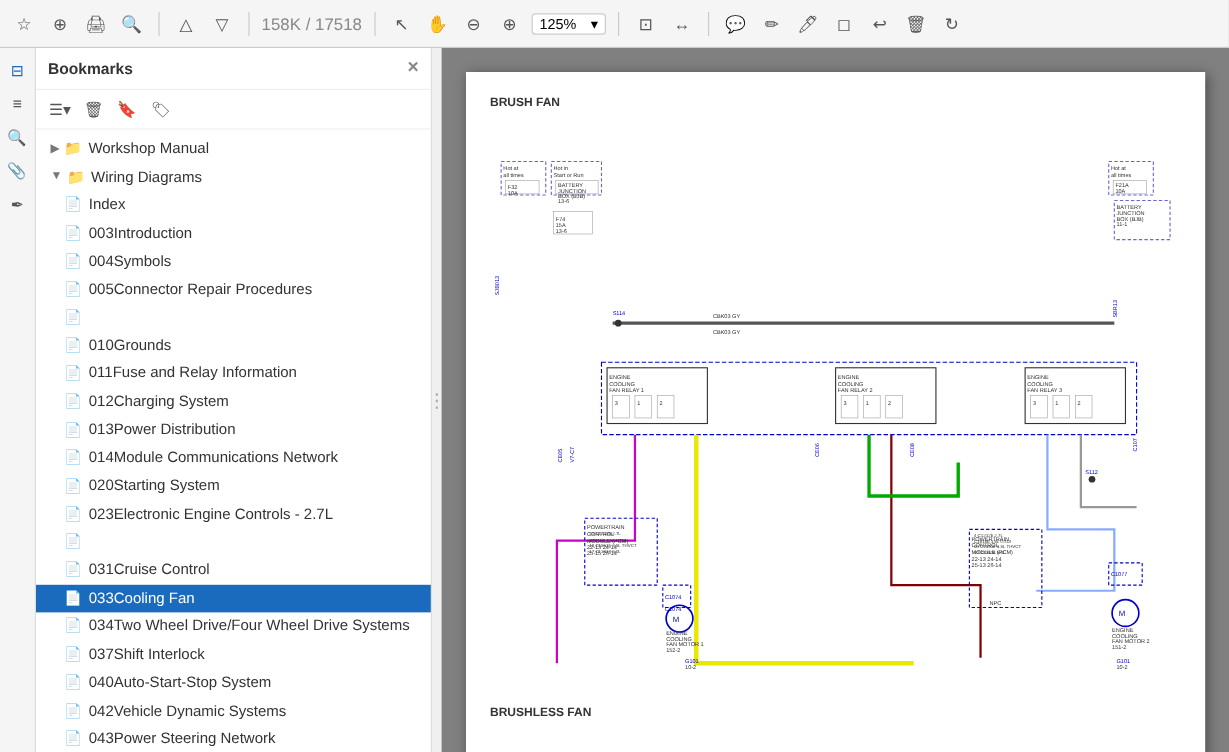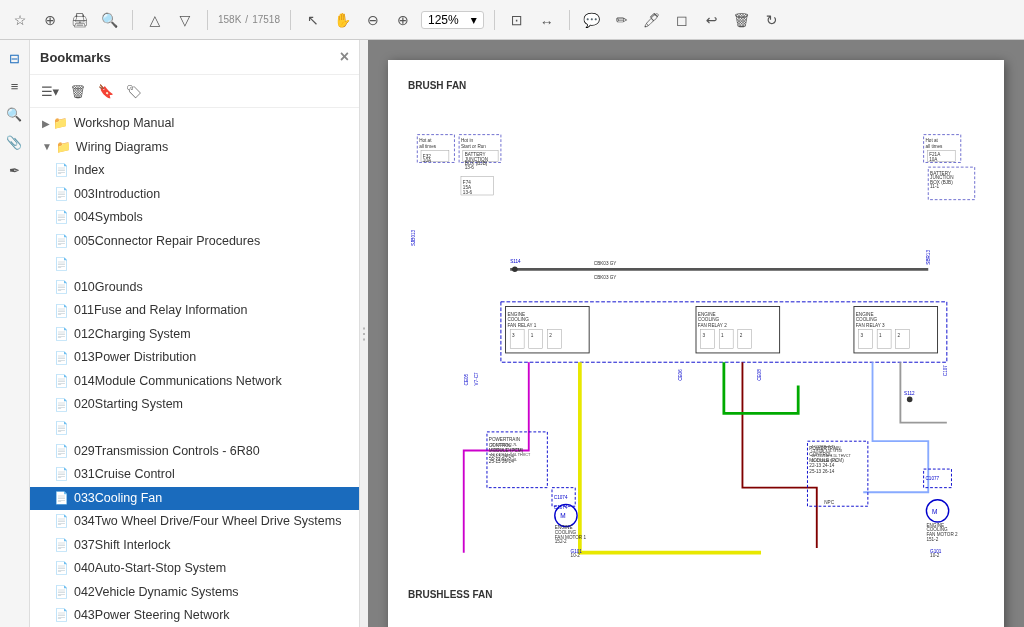--- a/index.html
+++ b/index.html
@@ -16,21 +16,21 @@
       gap: 6px;
     }
     .toolbar-icon {
       width: 24px; height: 24px;
       display: flex; align-items: center; justify-content: center;
       cursor: pointer; color: #555; font-size: 14px; border-radius: 3px;
     }
     .toolbar-sep { width: 1px; height: 20px; background: #ccc; margin: 0 4px; }
     .toolbar-page {
       display: flex; align-items: center; gap: 4px;
-      font-size: 10px; color: #333;
+      font-size: 14px; color: #333;
     }
     .toolbar-page span { color: #888; }
     .toolbar-zoom {
       display: flex; align-items: center; gap: 12px;
       font-size: 12px; background: white; border: 1px solid #ccc;
       border-radius: 3px; padding: 1px 6px; cursor: pointer;
     }
 
     
     .main-container {
@@ -284,24 +284,24 @@
       <div class="tree-item tree-item-indent1">
         <span class="doc-icon">📄</span>
         <span>014Module Communications Network</span>
       </div>
       <div class="tree-item tree-item-indent1">
         <span class="doc-icon">📄</span>
         <span>020Starting System</span>
       </div>
       <div class="tree-item tree-item-indent1">
         <span class="doc-icon">📄</span>
-      </div>
-      <div class="tree-item tree-item-indent1">
-        <span class="doc-icon">📄</span>
-        <span>029Transmission Controls - 6R80</span>
+        <span>023Electronic Engine Controls - 2.7L</span>
+      </div>
+      <div class="tree-item tree-item-indent1">
+        <span class="doc-icon">📄</span>
       </div>
       <div class="tree-item tree-item-indent1">
         <span class="doc-icon">📄</span>
         <span>031Cruise Control</span>
       </div>
 
       <div class="tree-item tree-item-indent1 active">
         <span class="doc-icon">📄</span>
         <span>033Cooling Fan</span>
       </div>

